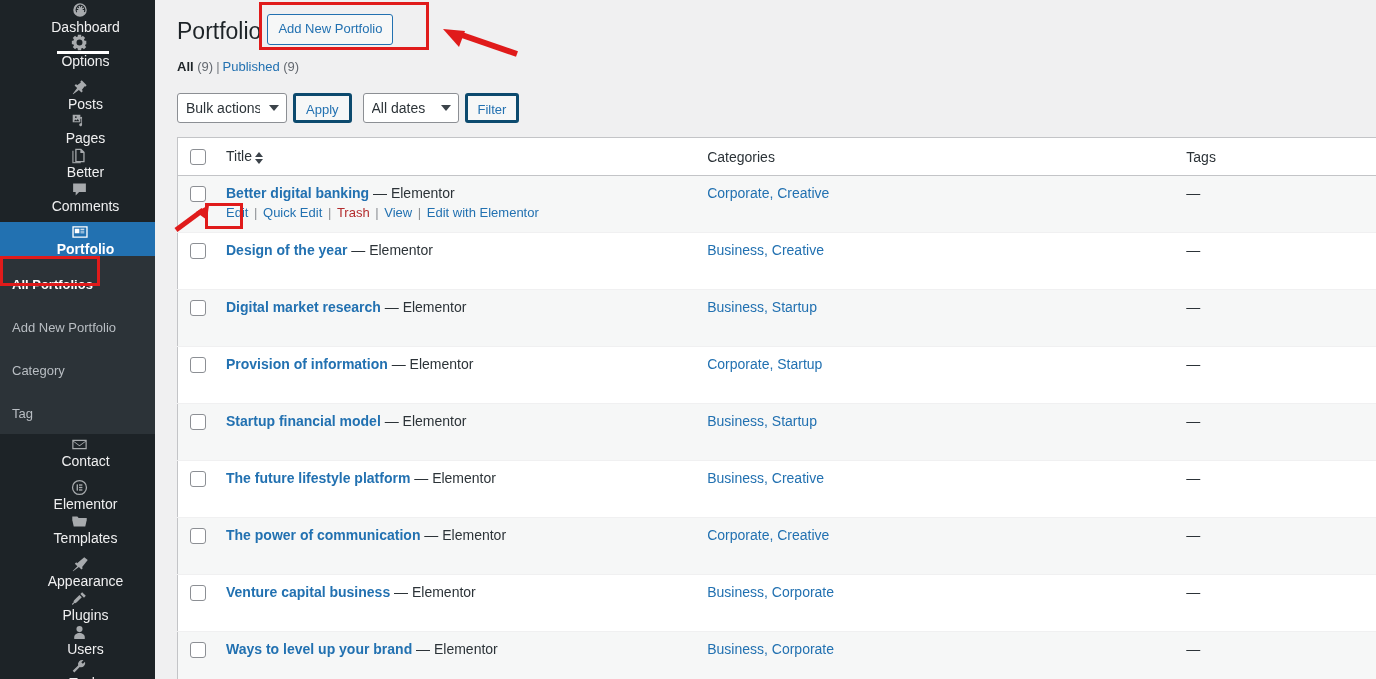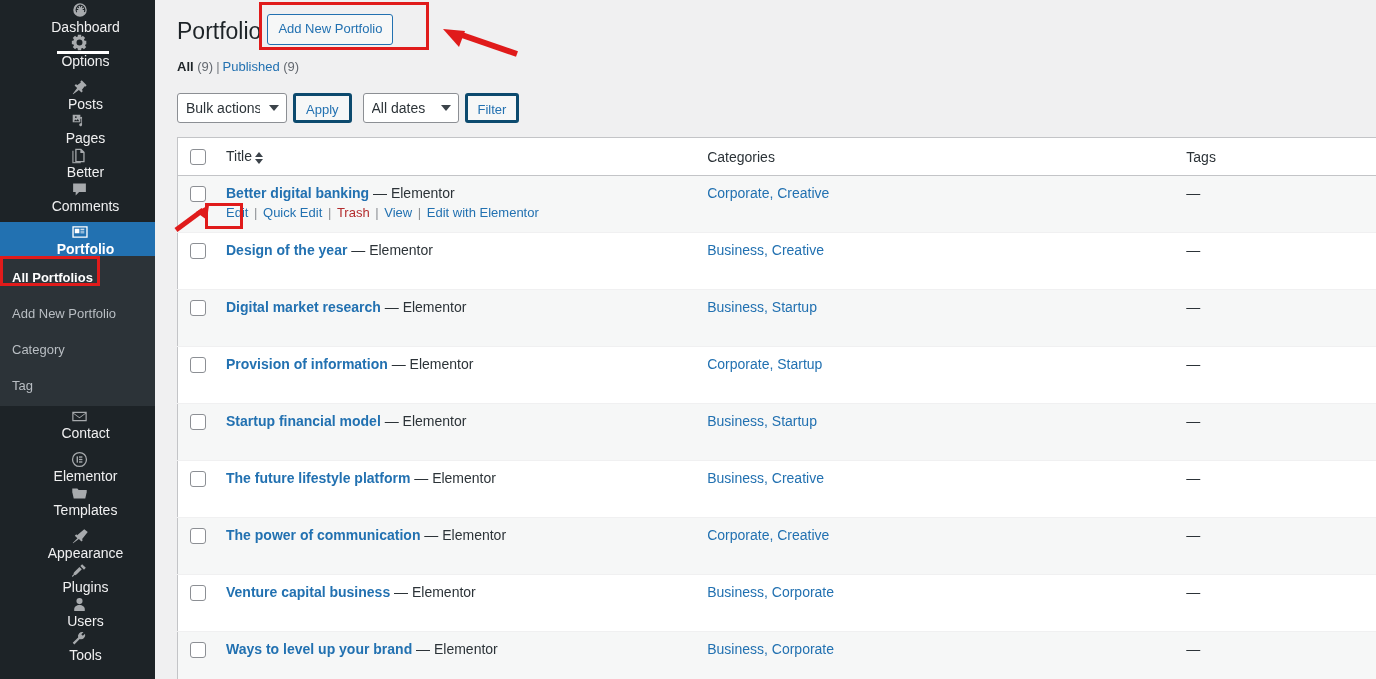--- a/index.html
+++ b/index.html
@@ -42,21 +42,21 @@
   }
   .menu-sep { height: 9px; }
   .redact-box {
     display:inline-block; width: 52px; height: 14px;
     background: #fff; margin-right: 6px; vertical-align: middle;
     border: 1px solid #fff;
   }
   
   #submenu { background: #2c3338; padding: 0 0 6px 0; }
   .sub-item {
-    display: block; padding: 13px 0 5px 12px;
+    display: block; padding: 20px 0 5px 12px;
     font-size: 13px; color: #b9bec3; cursor: pointer; line-height: 18px;
   }
   .sub-item.current { color: #fff; font-weight: 700; }
   .sub-wrap { position: relative; }
   .sub-highlight {
     position: absolute; left: 0; top: 0;
     width: 100px; height: 30px;
     border: 3px solid #e01b1b; pointer-events: none;
   }
 

